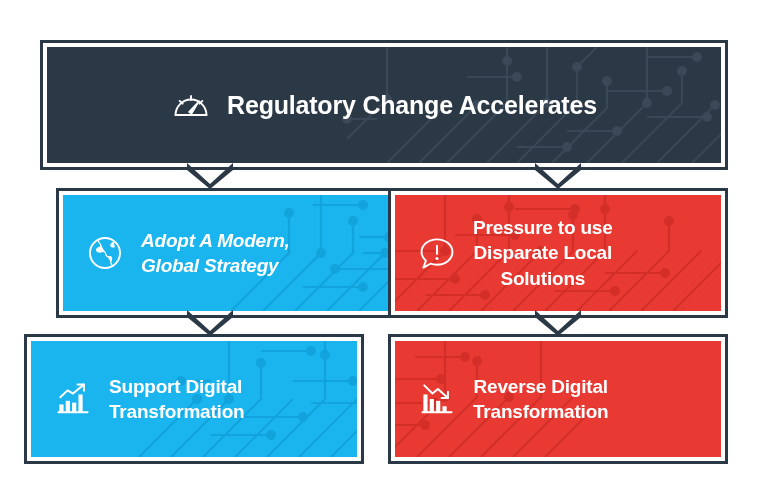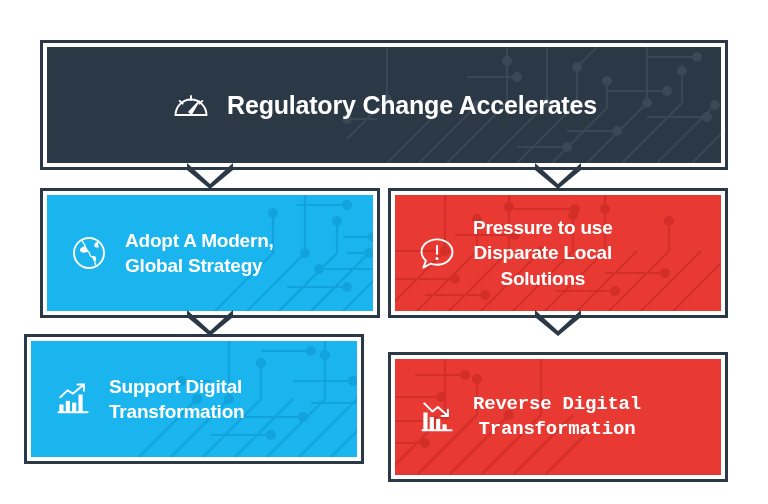--- a/index.html
+++ b/index.html
@@ -79,24 +79,24 @@
 
   
   .col-card { width: 340px; height: 130px; }
   .col-card .card-inner { padding-left: 22px; }
   .col-card .card-title { font-size: 19px; line-height: 1.32; }
   .col-card .row-content { gap: 16px; }
 
   .fill-blue .card-inner { background: #1ab4ef; }
   .fill-red  .card-inner { background: #e83a33; text-align: center; }
 
-  #blue-1 { left: 40px;  top: 188px; }
+  #blue-1 { left: 56px;  top: 188px; font-style: italic; }
   #red-1  { left: 388px; top: 188px; }
   #blue-2 { left: 24px;  top: 334px; }
-  #red-2  { left: 388px; top: 352px; font-family: Liberation Mono, monospace; }
+  #red-2  { left: 388px; top: 334px; }
 
   
   .connector {
     position: absolute;
     width: 46px;
     height: 26px;
     z-index: 6;
   }
   .connector svg { display: block; width: 100%; height: 100%; }
 

